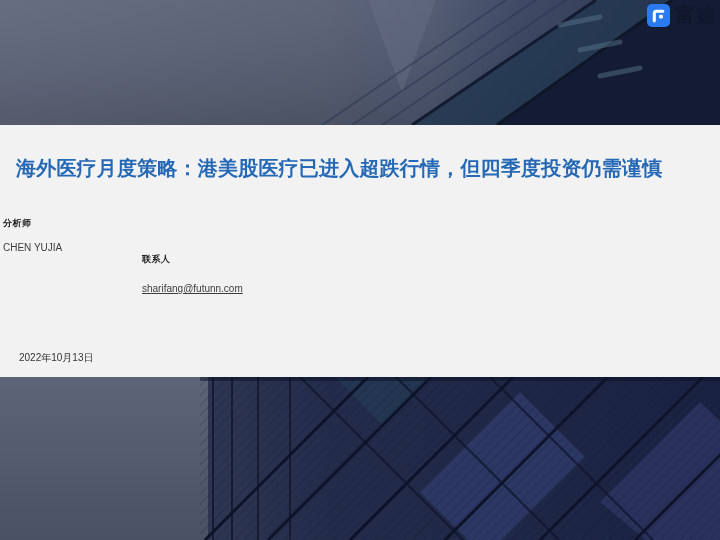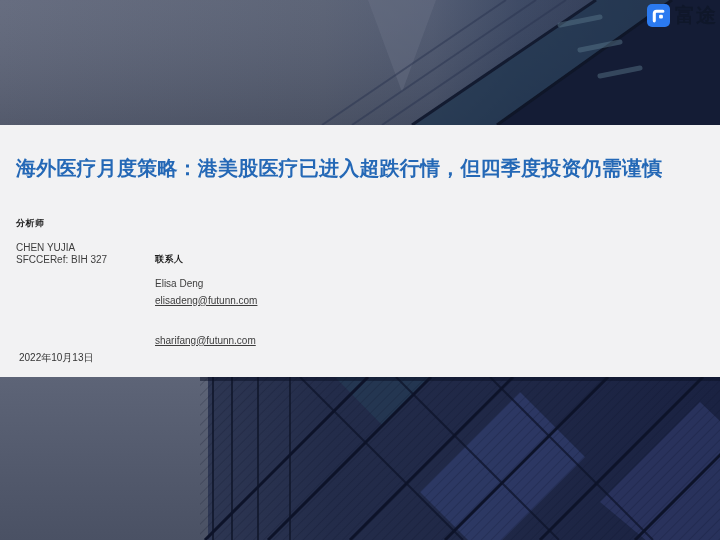--- a/index.html
+++ b/index.html
@@ -34,21 +34,21 @@
   
   .content {
     position: absolute; left: 0; top: 125px; width: 664px; height: 252px;
     background: #f2f2f3;
   }
   .title {
     position: absolute; left: 16px; top: 30px; margin: 0;
     font-size: 20px; font-weight: 700; color: #2468b6;
     white-space: nowrap; letter-spacing: 0.2px;
   }
-  .people { position: absolute; left: 16px; top: 92px; display: flex; }
+  .people { position: absolute; left: 3px; top: 92px; display: flex; }
   .col-analyst { width: 139px; }
   .col-contacts { width: 200px; margin-top: 36px; }
   .people .label {
     font-size: 9px; font-weight: 700; color: #1c1c1c; line-height: 12px;
     margin-bottom: 13px; letter-spacing: 0.5px;
   }
   .line { font-size: 10px; color: #3d3d3d; line-height: 11.5px; }
   .email-link {
     font-size: 10px; color: #3d3d3d; line-height: 11.5px;
     text-decoration: underline; display: inline-block; cursor: pointer;
@@ -106,29 +106,24 @@
     </div>
   </header>
 
   <main class="content">
     <h1 class="title">海外医疗月度策略：港美股医疗已进入超跌行情，但四季度投资仍需谨慎</h1>
 
     <div class="people">
       <section class="col-analyst">
         <div class="label">分析师</div>
         <div class="line">CHEN YUJIA</div>
-        <div class="line">SFCCERef: BIH 327</div>
       </section>
 
       <section class="col-contacts">
         <div class="label">联系人</div>
-        <div class="contact-block">
-          <div class="line">Elisa Deng</div>
-          <a class="email-link">elisadeng@futunn.com</a>
-        </div>
         <div class="contact-block">
           <a class="email-link">sharifang@futunn.com</a>
         </div>
       </section>
     </div>
 
     <div class="date">2022年10月13日</div>
   </main>
 
   <footer class="banner banner-bottom">

